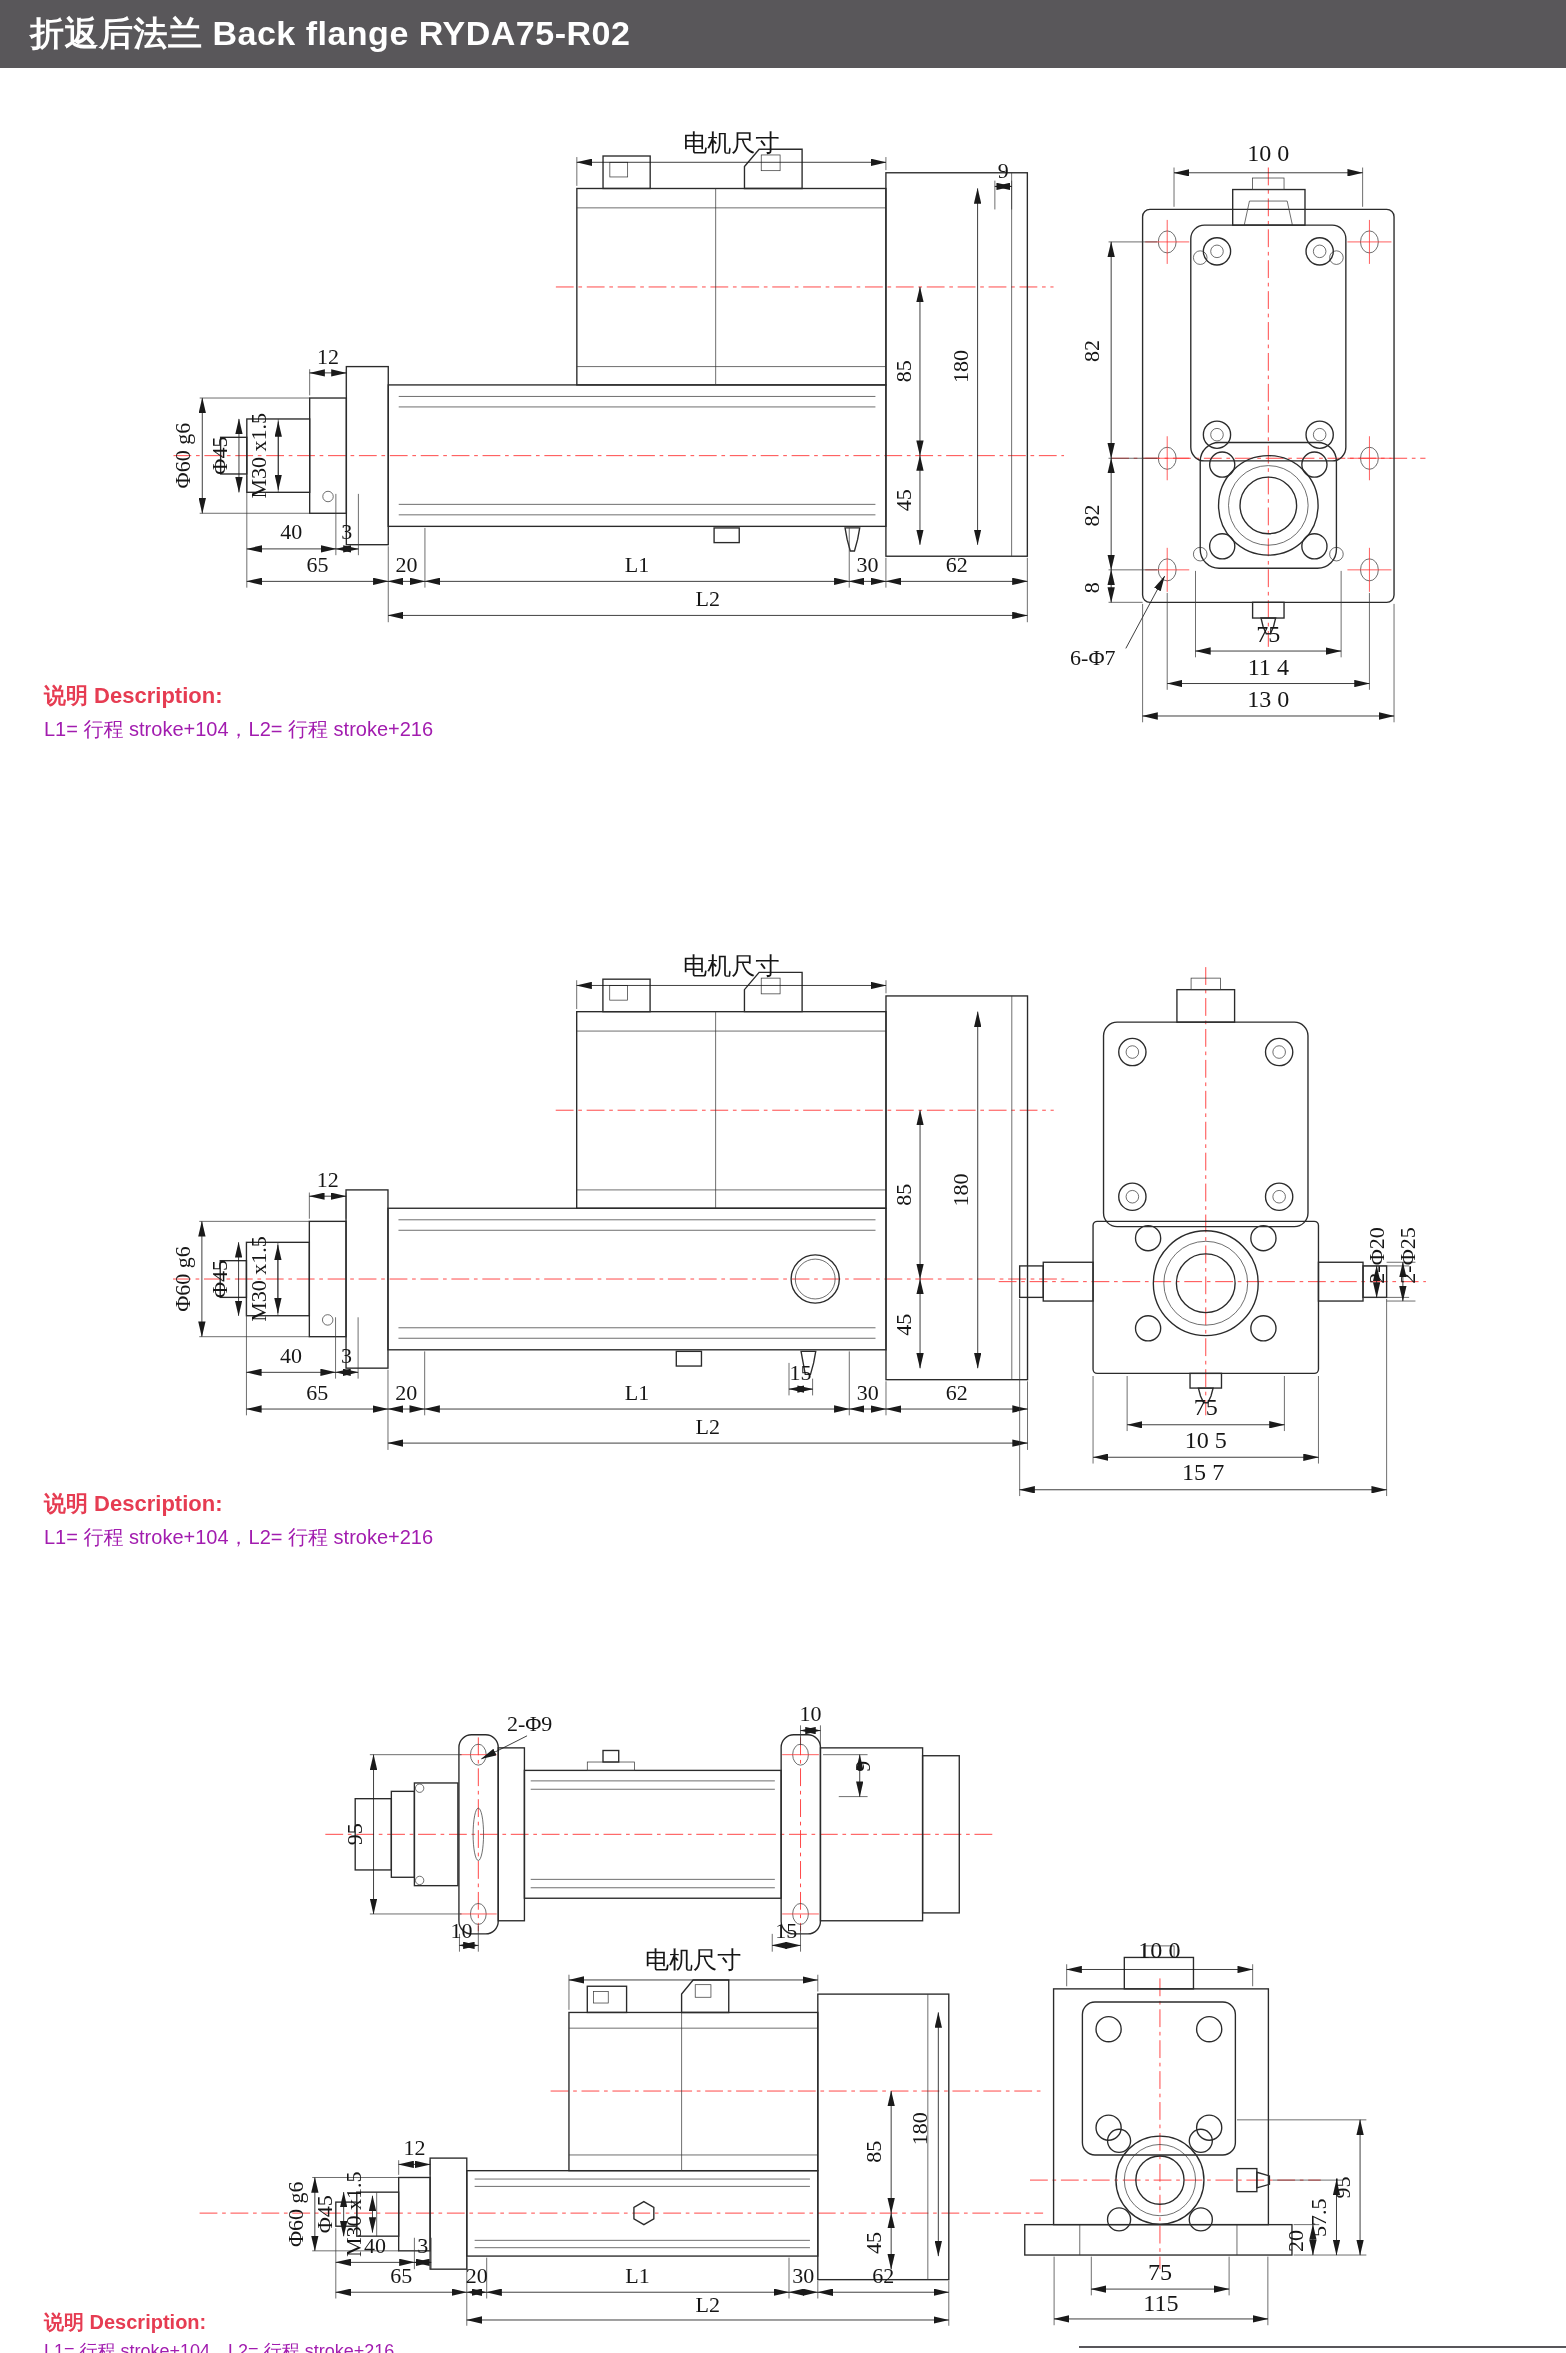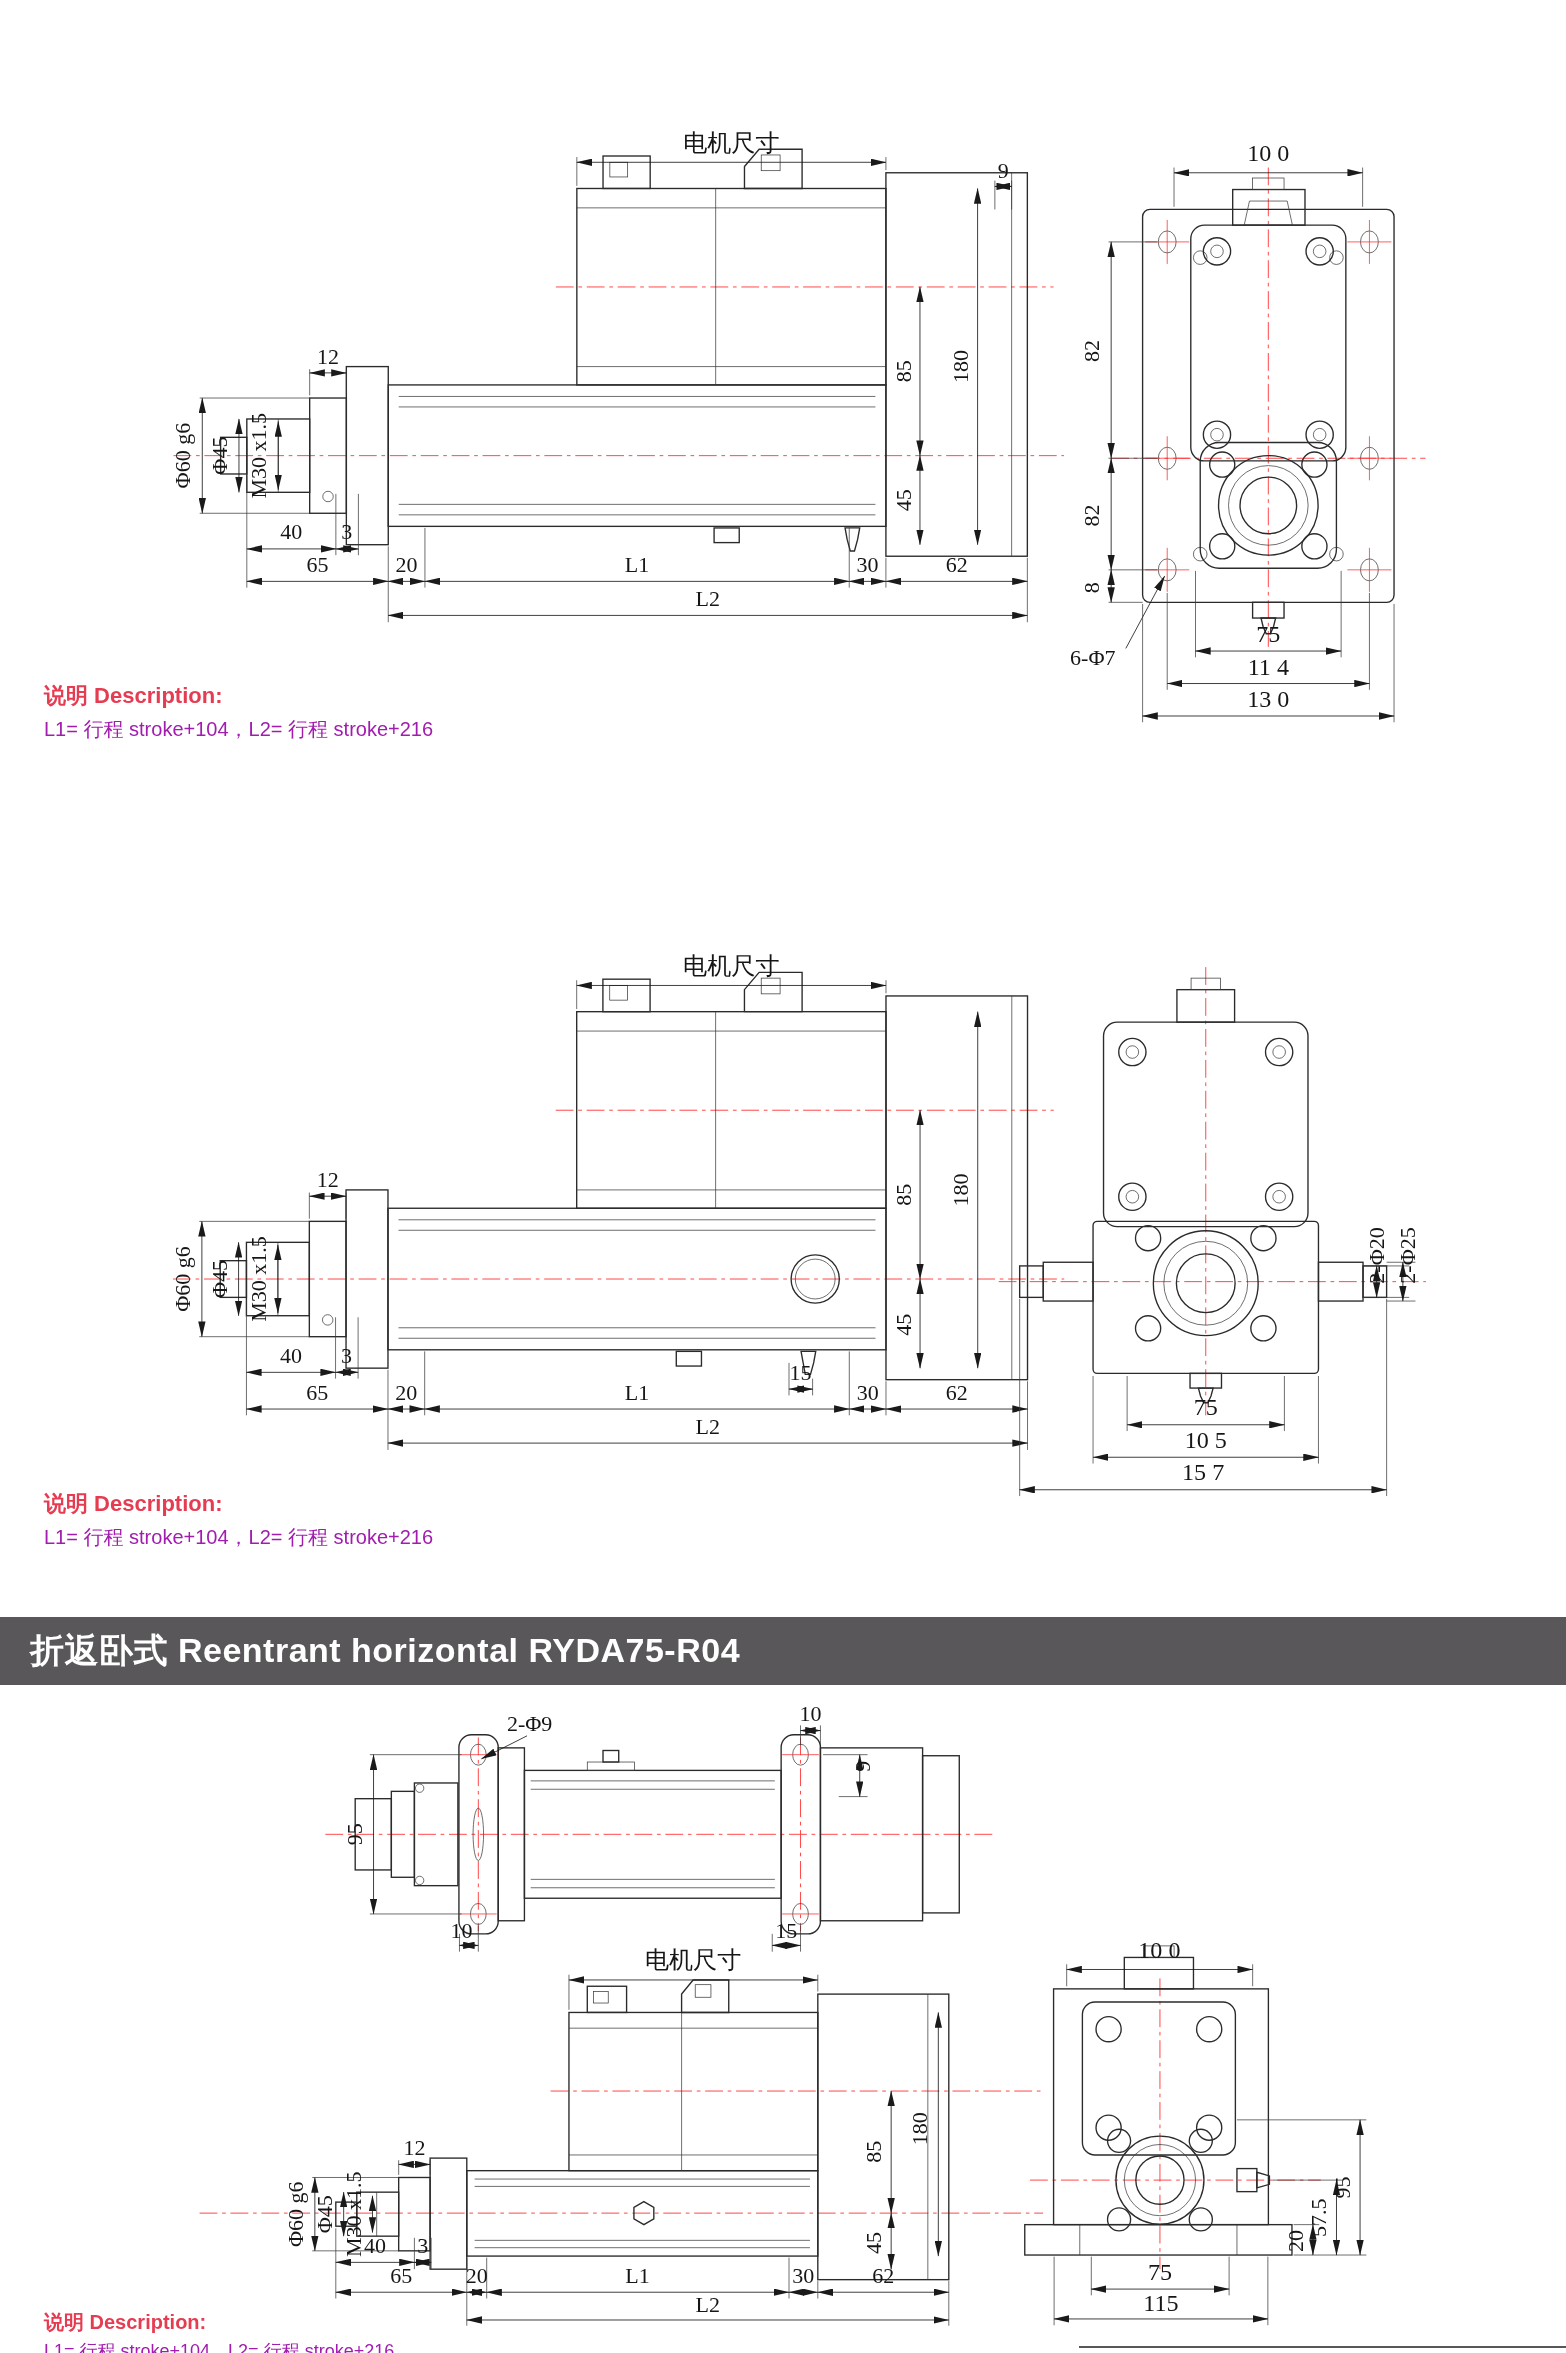--- a/index.html
+++ b/index.html
@@ -21,20 +21,23 @@
   .desc{position:absolute;left:44px;}
   .desc-label{font:bold 22px "Liberation Sans",sans-serif;color:#e63c52;}
   .desc-text{font:20px "Liberation Sans",sans-serif;color:#a21caf;margin-top:5.2px;}
   .edge-line{position:absolute;background:#58565a;}
 </style>
 </head>
 <body>
 
 <div id="page">
 
+  <div class="hdr" style="top:0;">
+    <h1>折返后法兰 Back flange RYDA75-R02</h1>
+  </div>
 
   <svg class="draw" style="top:68px;height:681px;" viewBox="0 130 2989 1300">
     <defs>
       <marker id="arr" viewBox="0 0 30 14" refX="29" refY="7" markerWidth="30" markerHeight="14" orient="auto-start-reverse" markerUnits="userSpaceOnUse">
         <path d="M0,0 L30,7 L0,14 z" fill="#1a1a1a"></path>
       </marker>
     </defs>
 
     <g>
 
@@ -368,23 +371,20 @@
       <line class="d" x1="1945" y1="2842" x2="2645" y2="2842" marker-start="url(#arr)" marker-end="url(#arr)"></line>
       <text class="dimL" x="2295" y="2824">15 7</text>
     </g>
   </svg>
 
   <div class="desc" style="top:1489px;">
     <div class="desc-label">说明 Description:</div>
     <div class="desc-text">L1= 行程 stroke+104，L2= 行程 stroke+216</div>
   </div>
 
-  <div class="hdr" style="top:1617px;">
-    <h1>折返卧式 Reentrant horizontal RYDA75-R04</h1>
-  </div>
 
   <svg class="draw" style="top:1685px;height:668px;" viewBox="0 3215 2989 1275">
 
     <g>
       <line class="c" x1="620" y1="3500" x2="1900" y2="3500"></line>
       <line class="c" x1="912" y1="3315" x2="912" y2="3685"></line>
       <line class="c" x1="1527" y1="3315" x2="1527" y2="3685"></line>
       <rect class="o" x="875" y="3310" width="75" height="380" rx="24"></rect>
       <ellipse class="t" cx="912" cy="3348" rx="15" ry="20"></ellipse>
       <ellipse class="t" cx="912" cy="3652" rx="15" ry="20"></ellipse>

